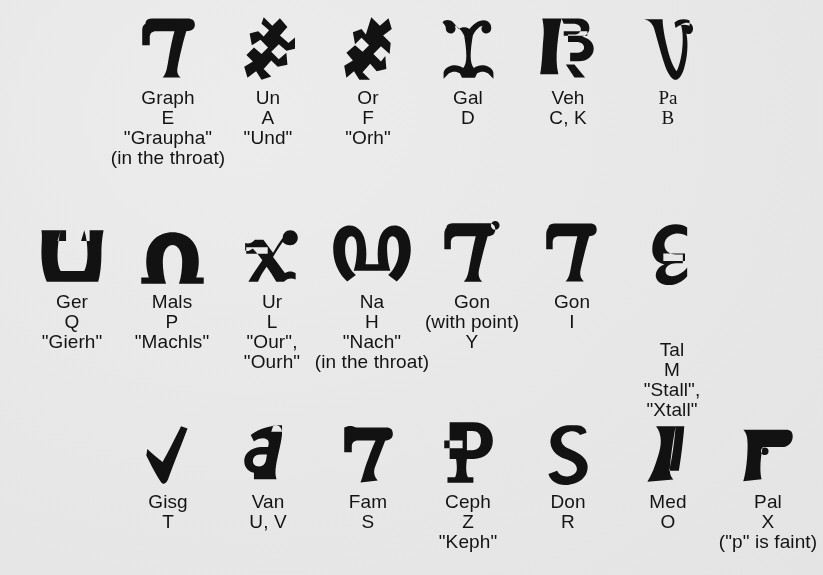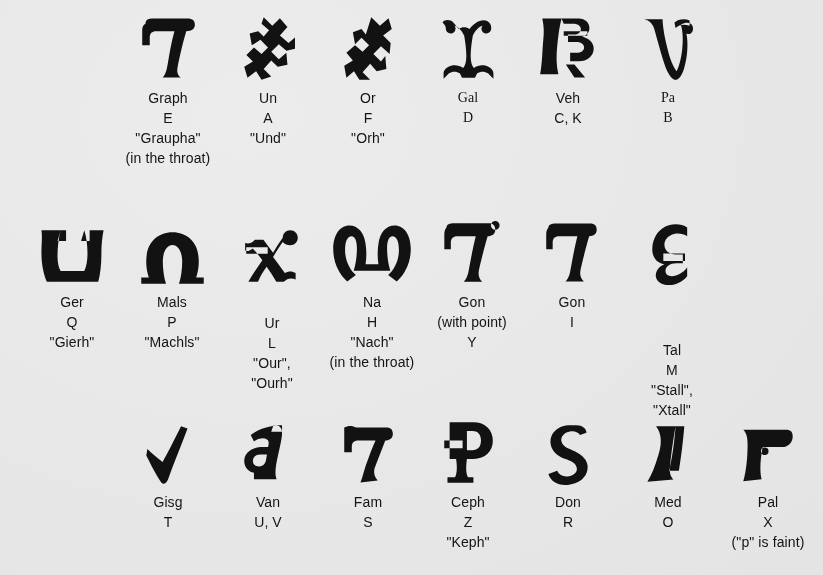--- a/index.html
+++ b/index.html
@@ -42,21 +42,21 @@
     justify-content: center;
     width: 100%;
   }
   .glyph-box svg {
     display: block;
   }
   .labels {
     margin-top: 6px;
     text-align: center;
     line-height: 20px;
-    font-size: 14px;
+    font-size: 19px;
     letter-spacing: 0.1px;
   }
   .labels div {
     white-space: nowrap;
   }
   .lbl-name { }
   .lbl-letter { }
   .lbl-note { }
   
   #row1 { top: 14px; }
@@ -98,21 +98,21 @@
           <svg width="52" height="67" viewBox="0 0 48 62">
             <path d="M27 2 L35 10 L43 3 L46 13 L38 19 L45 26 L44 36 L36 29 L29 36 L36 43 L40 38 L41 50 L32 52 L26 45 L19 53 L26 60 L16 60 L11 52 L4 58 L2 47 L10 42 L4 35 L12 28 L19 34 L25 28 L18 21 L12 27 L10 16 L18 13 L22 18 Z" fill="#121212" fill-rule="evenodd"></path>
           </svg>
         </div>
         <div class="labels">
           <div class="lbl-name">Or</div>
           <div class="lbl-letter">F</div>
           <div class="lbl-note">"Orh"</div>
         </div>
       </div>
-      <div class="cell" style="width: 100px; font-family: Liberation Serif, serif;">
+      <div class="cell" style="width: 100px;">
         <div class="glyph-box">
           <svg width="63" height="65" viewBox="0 0 58 60">
             <path d="M5 5 C7 2 12 2 15 5 L20 11 C23 9 27 9 30 11 C33 7 38 3 43 3 C47 3 50 6 50 10 C50 14 47 16 44 15 C41 14 40 10 42 8 C38 9 35 13 33 17 C32 23 31 30 31 36 C31 41 32 45 34 47 C37 45 41 44 45 45 C49 46 52 49 52 52 L52 57 L47 52 C44 50 40 50 37 52 L35 56 L23 56 L21 52 C18 50 14 50 11 52 L6 57 L6 52 C6 49 9 46 13 45 C17 44 21 45 24 47 C26 45 27 41 27 36 C27 30 26 23 25 17 C23 13 20 9 16 8 C18 10 17 14 14 15 C11 16 8 14 8 10 C8 8 6 6 5 5 Z" fill="#121212" fill-rule="evenodd"></path>
           </svg>
         </div>
         <div class="labels">
           <div class="lbl-name">Gal</div>
           <div class="lbl-letter">D</div>
         </div>
       </div>
@@ -157,21 +157,21 @@
           <svg width="69" height="56" viewBox="0 0 64 52">
             <path d="M32 2 C45 2 55 11 56 24 C57 31 56 38 54 44 L61 44 L61 50 L38 50 C40 44 41 36 41 29 C41 20 37 14 32 14 C27 14 23 20 23 29 C23 36 24 44 26 50 L3 50 L3 44 L10 44 C8 38 7 31 8 24 C9 11 19 2 32 2 Z" fill="#121212" fill-rule="evenodd"></path>
           </svg>
         </div>
         <div class="labels">
           <div class="lbl-name">Mals</div>
           <div class="lbl-letter">P</div>
           <div class="lbl-note">"Machls"</div>
         </div>
       </div>
-      <div class="cell" style="width: 100px; gap: 21px;">
+      <div class="cell" style="width: 100px;">
         <div class="glyph-box">
           <svg width="56" height="58" viewBox="0 0 52 54">
             <path d="M43 2 C47 2 50 5 50 9 C50 13 47 16 43 16 C40 16 38 15 36 13 C33 17 30 22 27 27 C31 32 35 38 38 42 C41 40 45 40 48 42 L48 48 C44 46 40 47 37 50 L30 50 C27 45 24 40 21 36 C18 40 15 45 13 50 L4 50 C8 43 13 36 17 30 C14 26 11 22 8 19 C6 21 3 22 1 21 L1 14 C4 15 8 14 10 11 L18 11 C21 15 24 19 27 23 C30 18 33 13 36 9 C36 5 39 2 43 2 Z M2 18 L22 18 L22 24 L2 24 Z" fill="#121212" fill-rule="evenodd"></path>
           </svg>
         </div>
         <div class="labels">
           <div class="lbl-name">Ur</div>
           <div class="lbl-letter">L</div>
           <div class="lbl-note">"Our",</div>
           <div class="lbl-note">"Ourh"</div>

